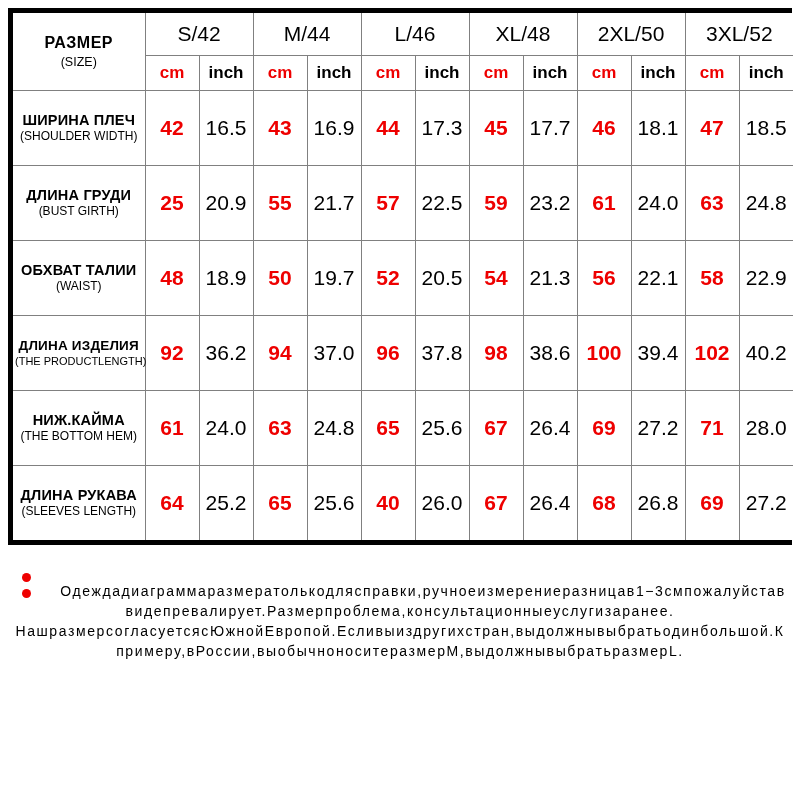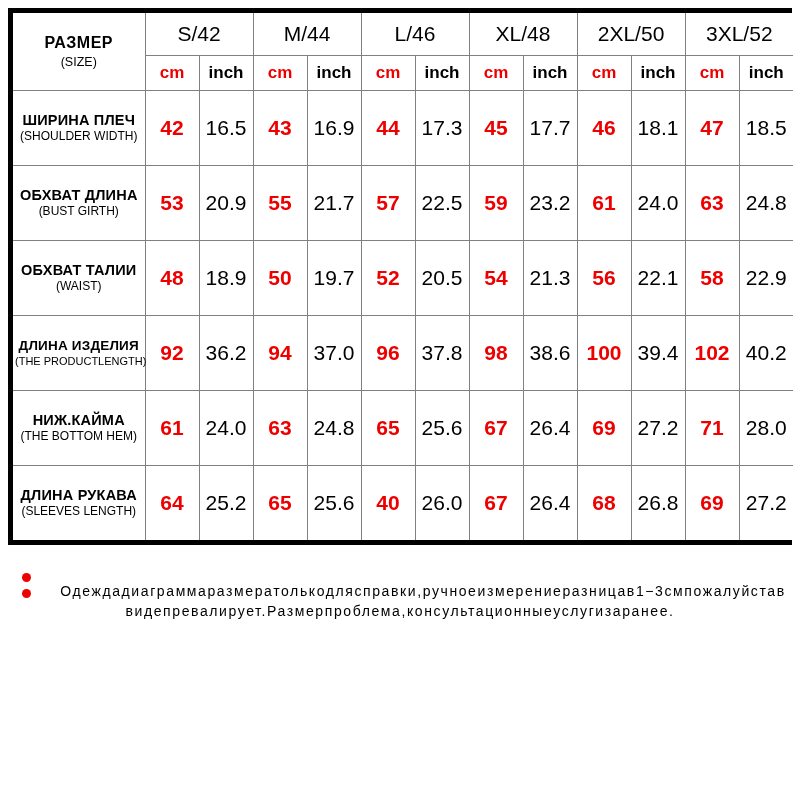--- a/index.html
+++ b/index.html
@@ -229,24 +229,24 @@
           <td class="v cm">45</td>
           <td class="v inch">17.7</td>
           <td class="v cm">46</td>
           <td class="v inch">18.1</td>
           <td class="v cm">47</td>
           <td class="v inch">18.5</td>
         </tr>
 
         <tr>
           <td class="row-label">
-            <span class="ru">ОБХВАТ ДЛИНА</span>
+            <span class="ru">ДЛИНА ГРУДИ</span>
             <span class="en">(BUST GIRTH)</span>
           </td>
-          <td class="v cm">53</td>
+          <td class="v cm">25</td>
           <td class="v inch">20.9</td>
           <td class="v cm">55</td>
           <td class="v inch">21.7</td>
           <td class="v cm">57</td>
           <td class="v inch">22.5</td>
           <td class="v cm">59</td>
           <td class="v inch">23.2</td>
           <td class="v cm">61</td>
           <td class="v inch">24.0</td>
           <td class="v cm">63</td>
@@ -338,17 +338,20 @@
       <span class="bullet"></span>
     </div>
 
     <div class="ru-gap"></div>
 
     <div class="note-block" style="margin-top:14px;text-align:center;">
       <span class="bullet"></span>
       <p class="note-ru ru-para">
         <span class="indent"></span><span>Одеждадиаграммаразмератолькодлясправки,ручноеизмерение</span><span>разницав1−3смпожалуйставвидепревалирует.Размерпроблема,</span><span>консультационныеуслугизаранее.</span>
       </p>
+      <p class="note-ru ru-para">
+        <span>НашразмерсогласуетсясЮжнойЕвропой.Есливыиздругихстран,выдолжны</span><span>выбратьодинбольшой.Кпримеру,вРоссии,выобычноноситеразмерM,вы</span><span>должнывыбратьразмерL.</span>
+      </p>
     </div>
 
   </div>
 
 </div>
 
 </body></html>

